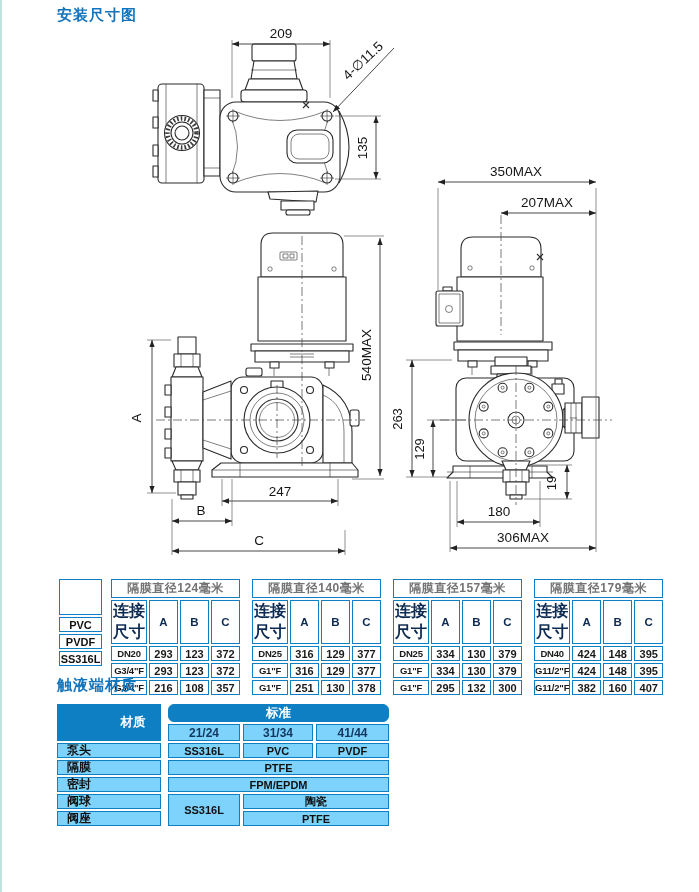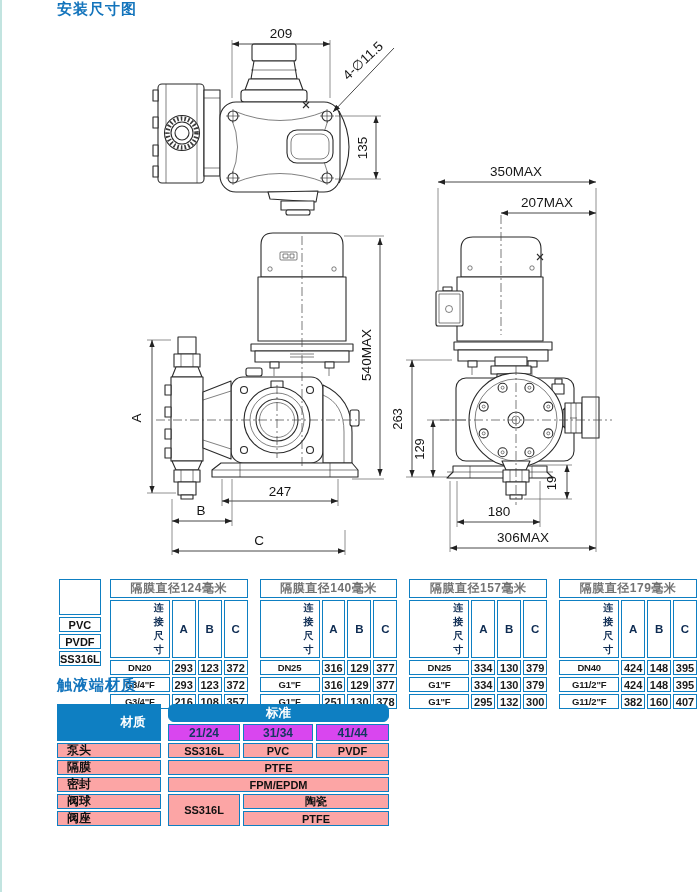--- a/index.html
+++ b/index.html
@@ -1,19 +1,19 @@
 <!DOCTYPE html>
 <html><head>
 <meta charset="utf-8">
 <style>
   html,body{margin:0;padding:0;background:#fff;}
   body{width:699px;height:892px;position:relative;font-family:"Liberation Sans",sans-serif;overflow:hidden;}
   .edge-line{position:absolute;left:0;top:0;width:2px;height:892px;background:#8fcec6;opacity:.55;}
   .sec-title{position:absolute;left:57px;font-size:15px;font-weight:bold;color:#1374bc;letter-spacing:1px;}
-  #title1{top:0;}
+  #title1{top:6px;}
   #title2{top:676px;}
   svg{position:absolute;left:0;top:0;}
   
   .ln{fill:none;stroke:#2b2b2b;stroke-width:1.1;stroke-linejoin:round;}
   .lnf{fill:#fff;stroke:#2b2b2b;stroke-width:1.1;stroke-linejoin:round;}
   .thin{stroke-width:.6;}
   .dim{stroke:#333;stroke-width:.9;fill:none;}
   .ext{stroke:#555;stroke-width:.65;fill:none;}
   .cl{stroke:#444;stroke-width:.7;fill:none;stroke-dasharray:9 3 2 3;}
   .dtxt{font:13px "Liberation Sans",sans-serif;fill:#151515;}
@@ -22,32 +22,32 @@
   #dim-table{position:absolute;left:57px;top:577px;display:flex;align-items:flex-start;}
   table.dtab{border-collapse:separate;border-spacing:2px;}
   table.dtab th,table.dtab td{border:1px solid #0e7fc2;text-align:center;vertical-align:middle;padding:0;background:#fff;box-sizing:content-box;}
   .corner-tab{margin-right:5px;}
   .grp-tab{margin-right:8px;}
   .grp-tab.last{margin-right:0;}
   th.corner{width:41px;height:34px;background:#0e7fc2;color:#fff;font-size:12px;font-weight:bold;line-height:1.25;}
   td.mat{width:41px;height:13px;font-size:11px;font-weight:bold;color:#111;}
   th.grp-head{height:15px;background:#a9cde6;color:#737373;font-size:12px;font-weight:bold;letter-spacing:.5px;}
   th.sub{height:15px;font-size:11.5px;font-weight:bold;color:#0d2b52;}
-  th.sub.conn{width:34px;font-size:10px;padding-left:38px;}
+  th.sub.conn{width:34px;font-size:16px;}
   th.sub.abc{width:27px;}
   td.val{height:13px;font-size:11px;font-weight:bold;color:#1a1a1a;}
   td.val.conn{font-size:9.5px;letter-spacing:-.2px;}
   
   #wet-table{position:absolute;left:57px;top:704px;display:grid;
     grid-template-columns:108px 72px 70px 73px;
     grid-template-rows:18px 17px 15px 15px 15px 15px 15px;
     column-gap:3px;row-gap:2px;}
-  #wet-table .cell{border:1px solid #0e7fc2;box-sizing:border-box;background:#fca5a5;display:flex;align-items:center;justify-content:center;font-weight:bold;font-size:11px;color:#111;}
+  #wet-table .cell{border:1px solid #0e7fc2;box-sizing:border-box;background:#7dd3fc;display:flex;align-items:center;justify-content:center;font-weight:bold;font-size:11px;color:#111;}
   #wet-table .blue{background:#0e7fc2;color:#fff;font-size:12.5px;}
-  #wet-table .lblue{background:#d946ef;color:#12375e;font-size:12px;}
+  #wet-table .lblue{background:#7dd3fc;color:#12375e;font-size:12px;}
   #wet-table .rowlbl{width:104px;justify-self:start;justify-content:flex-start;padding-left:9px;font-size:12px;}
   #wet-table .c-material{grid-column:1;grid-row:1/3;width:104px;justify-self:start;padding-left:48px;}
   #wet-table .c-standard{grid-column:2/5;grid-row:1;border-radius:6px;}
 </style>
 </head>
 <body>
 
 <div class="edge-line"></div>
 <div id="title1" class="sec-title">安装尺寸图</div>
 

